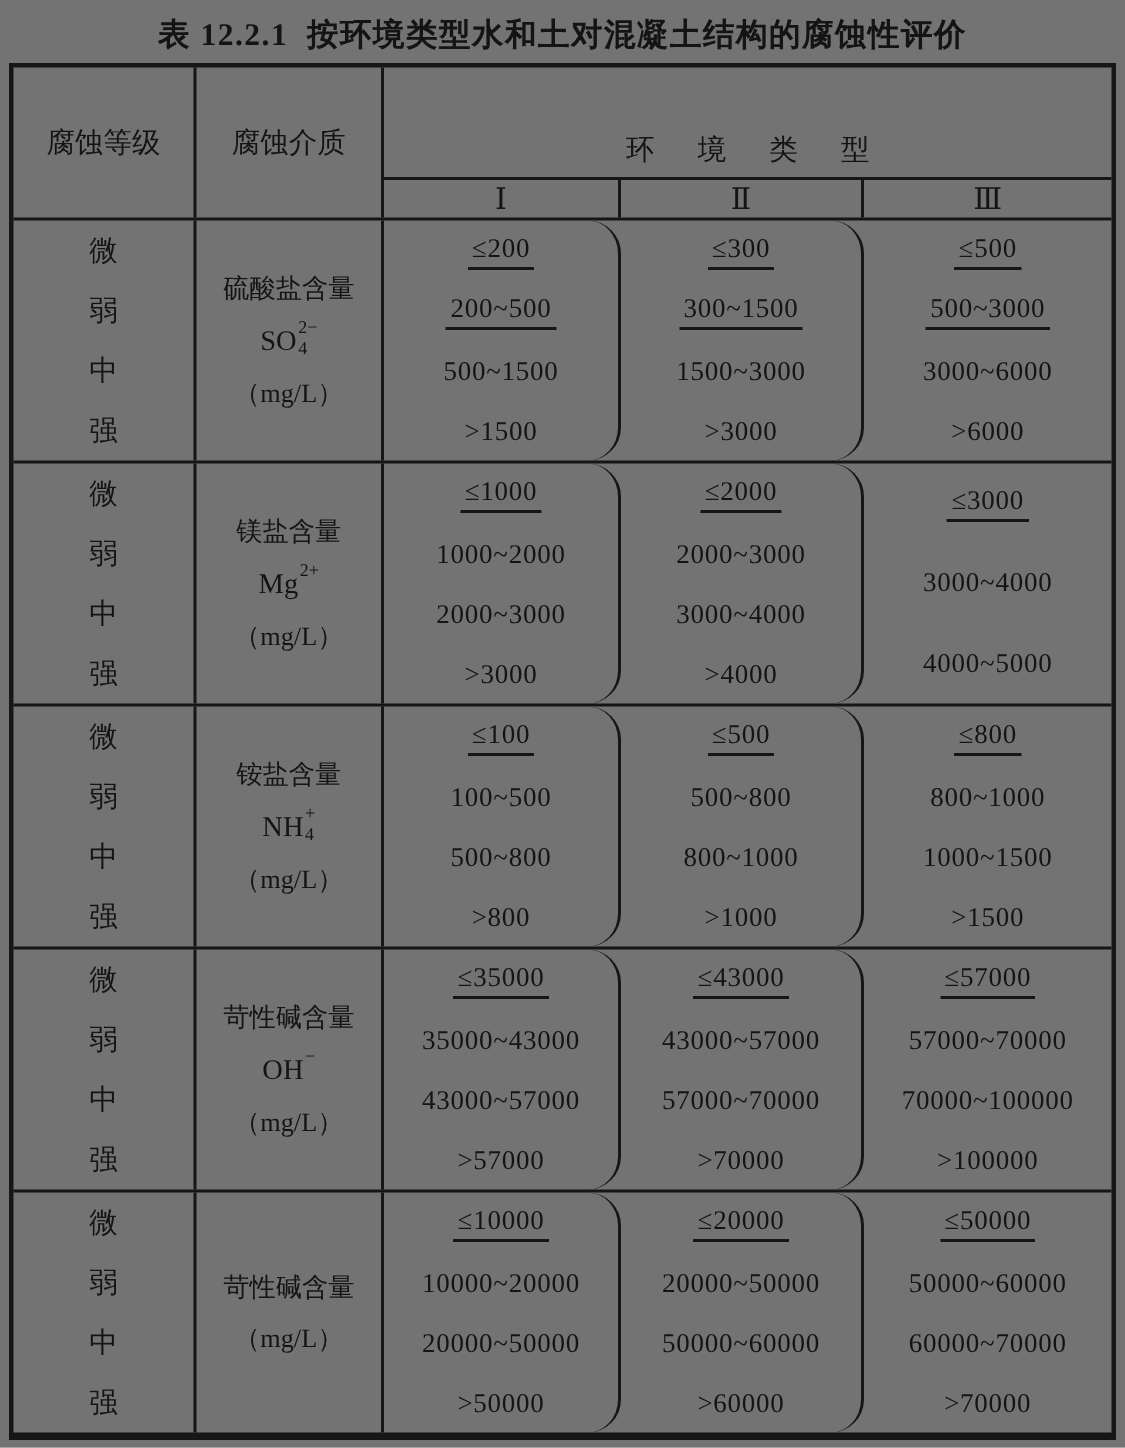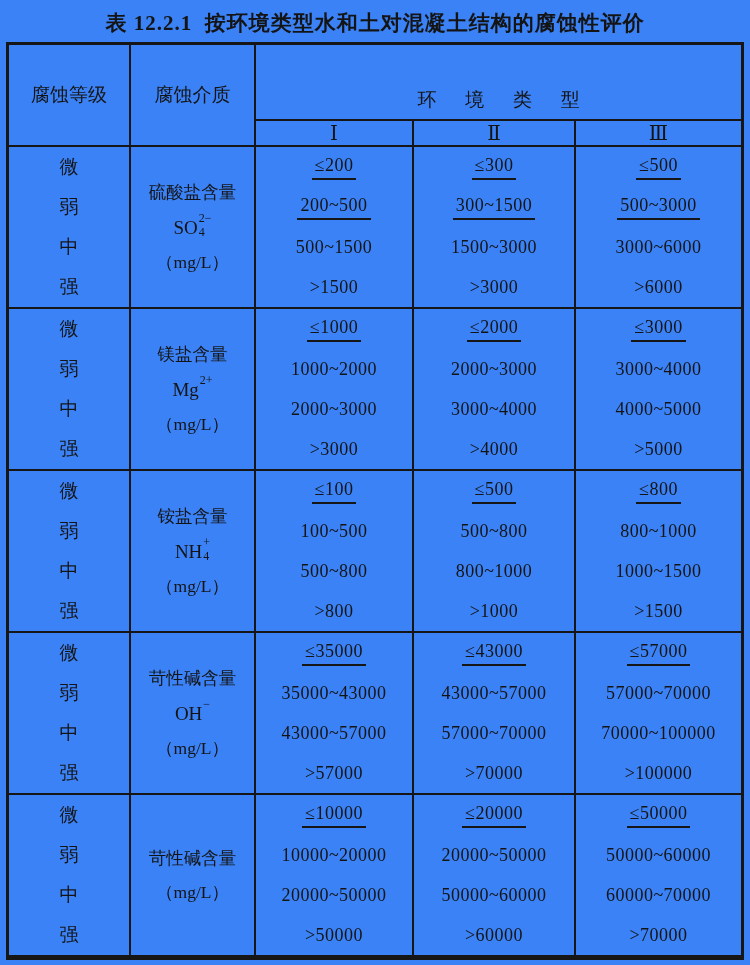--- a/index.html
+++ b/index.html
@@ -2,21 +2,21 @@
 <html><head>
 <meta charset="utf-8">
 <style>
   * { box-sizing: border-box; margin: 0; padding: 0; }
   html, body { width: 750px; }
   body {
     font-family: "Liberation Serif", "DejaVu Serif", serif;
     color: #141414;
     background: #fdfdfb;
   }
-  .page { width: 750px; height: 965px; padding-top: 4px; background: #3b82f6; }
+  .page { width: 750px; height: 965px; padding-top: 4px; background: #737373; }
   .title {
     height: 38px;
     display: flex; align-items: center; justify-content: center;
     font-size: 21px; font-weight: bold; letter-spacing: 1px;
     white-space: pre;
   }
   .ctable {
     margin: 0 6px;
     border: 3px solid #161616;
     border-bottom-width: 5px;
@@ -56,21 +56,21 @@
     display: flex; flex-direction: column; align-items: center; justify-content: center;
     gap: 10px; font-size: 17.5px;
   }
   .formula { font-size: 19px; display: flex; align-items: center; line-height: 1; }
   .supsub {
     display: inline-flex; flex-direction: column; align-items: flex-start;
     justify-content: space-between;
     font-size: 12px; line-height: 1; height: 26px; margin-left: 1px;
     transform: translateY(-2px);
   }
-  .g-vals { display: flex; flex-direction: column; }
+  .g-vals { display: flex; flex-direction: column; border-radius: 22px; }
   .g-vals .val-cell {
     flex: 1; display: flex; align-items: center; justify-content: center;
     font-size: 18px; letter-spacing: 0.5px;
   }
   .u { border-bottom: 2px solid #161616; padding: 0 3px 2px; }
 </style>
 </head>
 <body>
 
 <div class="page">
@@ -203,23 +203,20 @@
       <div class="g-vals vc3">
         <div class="val-cell">
             <span class="u">≤3000</span>
           </div>
         <div class="val-cell">
             <span>3000~4000</span>
           </div>
         <div class="val-cell">
             <span>4000~5000</span>
           </div>
-        <div class="val-cell">
-            <span>&gt;5000</span>
-          </div>
       </div>
     </div>
 
     <div class="group">
       <div class="g-grade">
         <div class="grade-cell">微</div>
         <div class="grade-cell">弱</div>
         <div class="grade-cell">中</div>
         <div class="grade-cell">强</div>
       </div>

